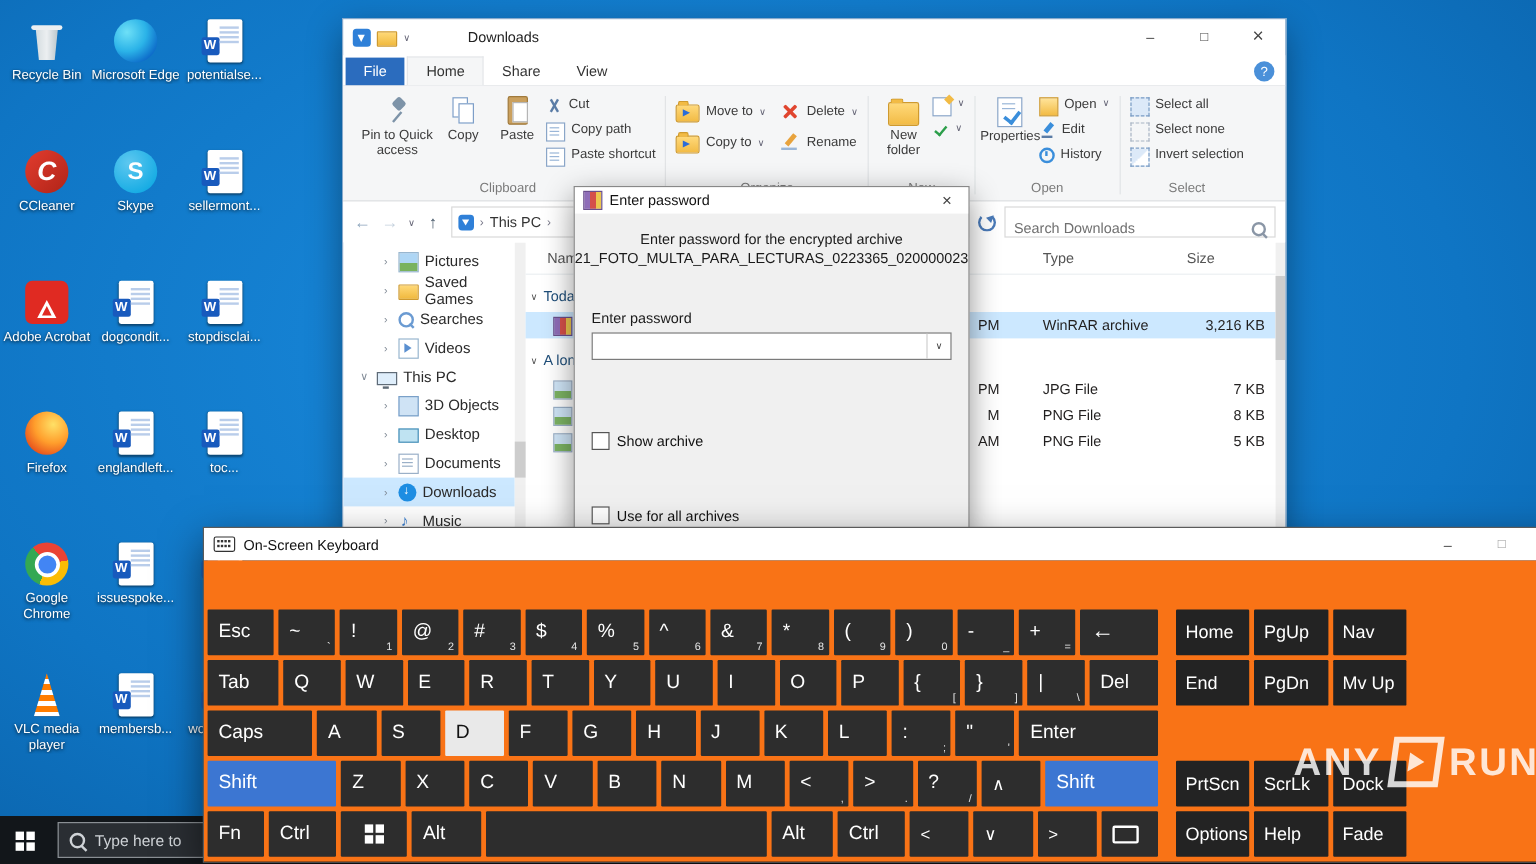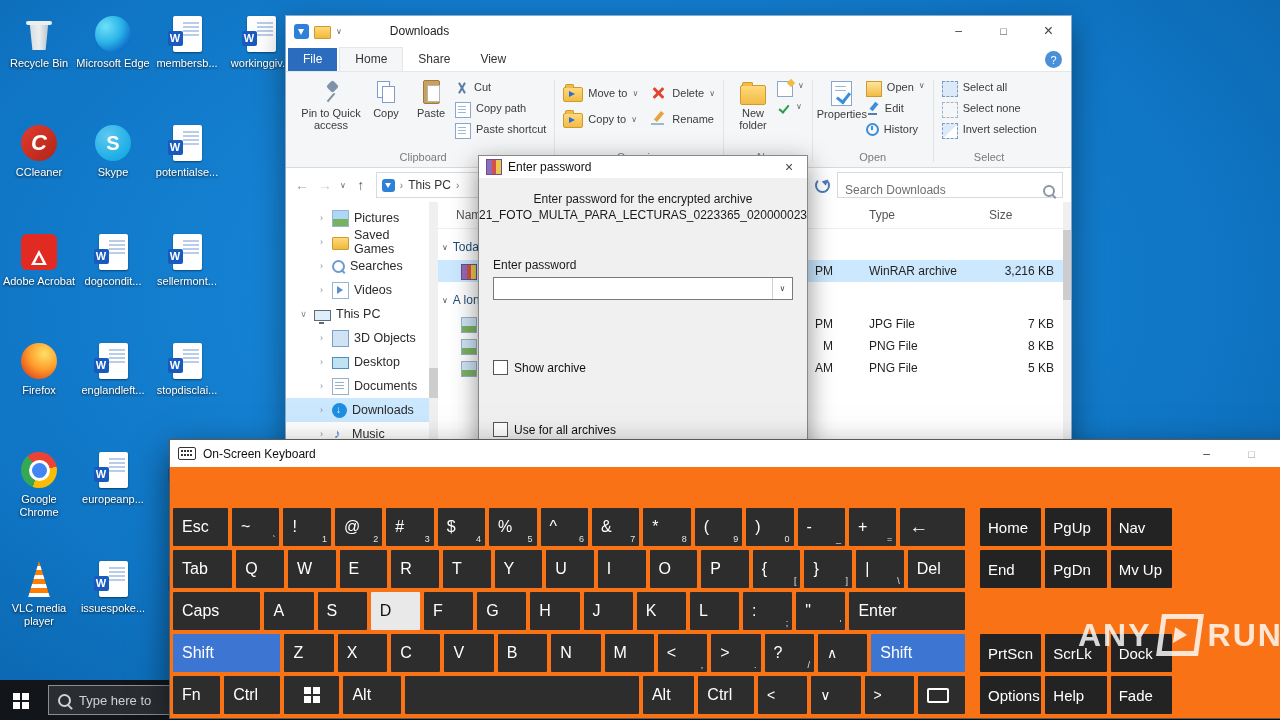--- a/index.html
+++ b/index.html
@@ -282,24 +282,20 @@
     <div class="dicon">
       <div class="dic word"></div>
       <div class="dlabel">dogcondit...</div>
     </div>
 
     <div class="dicon">
       <div class="dic word"></div>
       <div class="dlabel">englandleft...</div>
     </div>
 
-    <div class="dicon">
-      <div class="dic word"></div>
-      <div class="dlabel">europeanp...</div>
-    </div>
 
     <div class="dicon">
       <div class="dic word"></div>
       <div class="dlabel">issuespoke...</div>
     </div>
 
     <div class="dicon">
       <div class="dic word"></div>
       <div class="dlabel">membersb...</div>
     </div>

